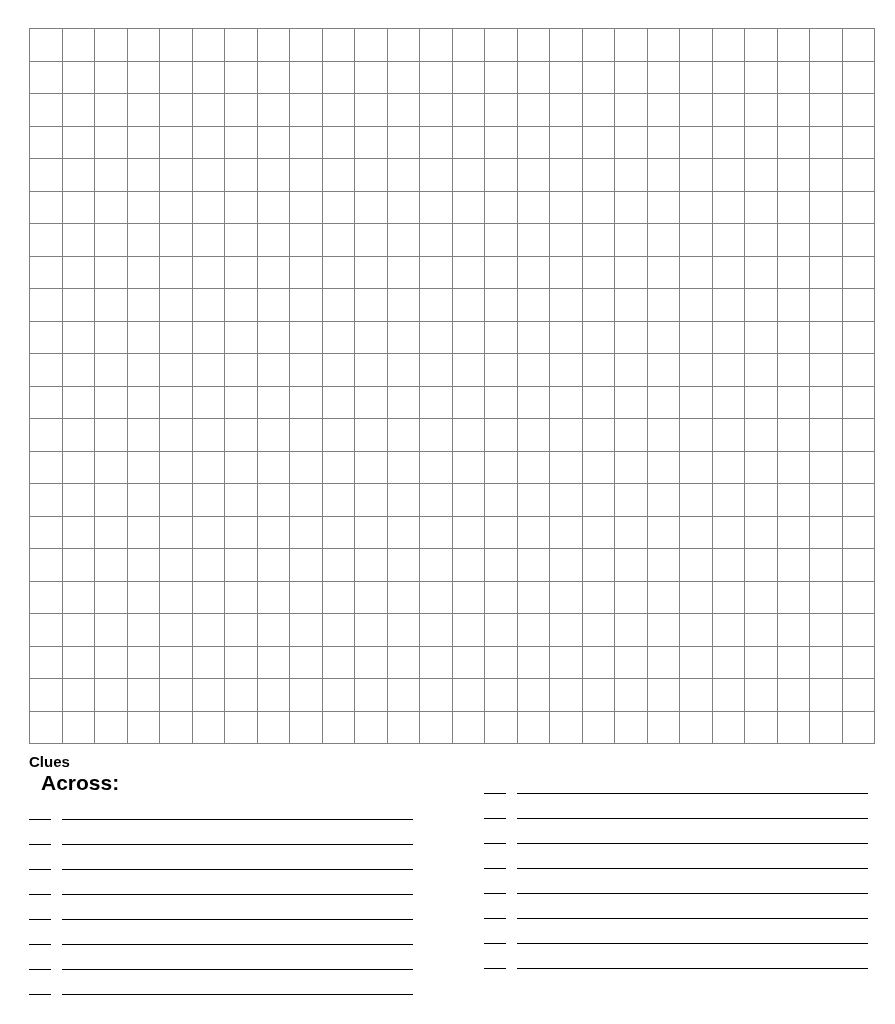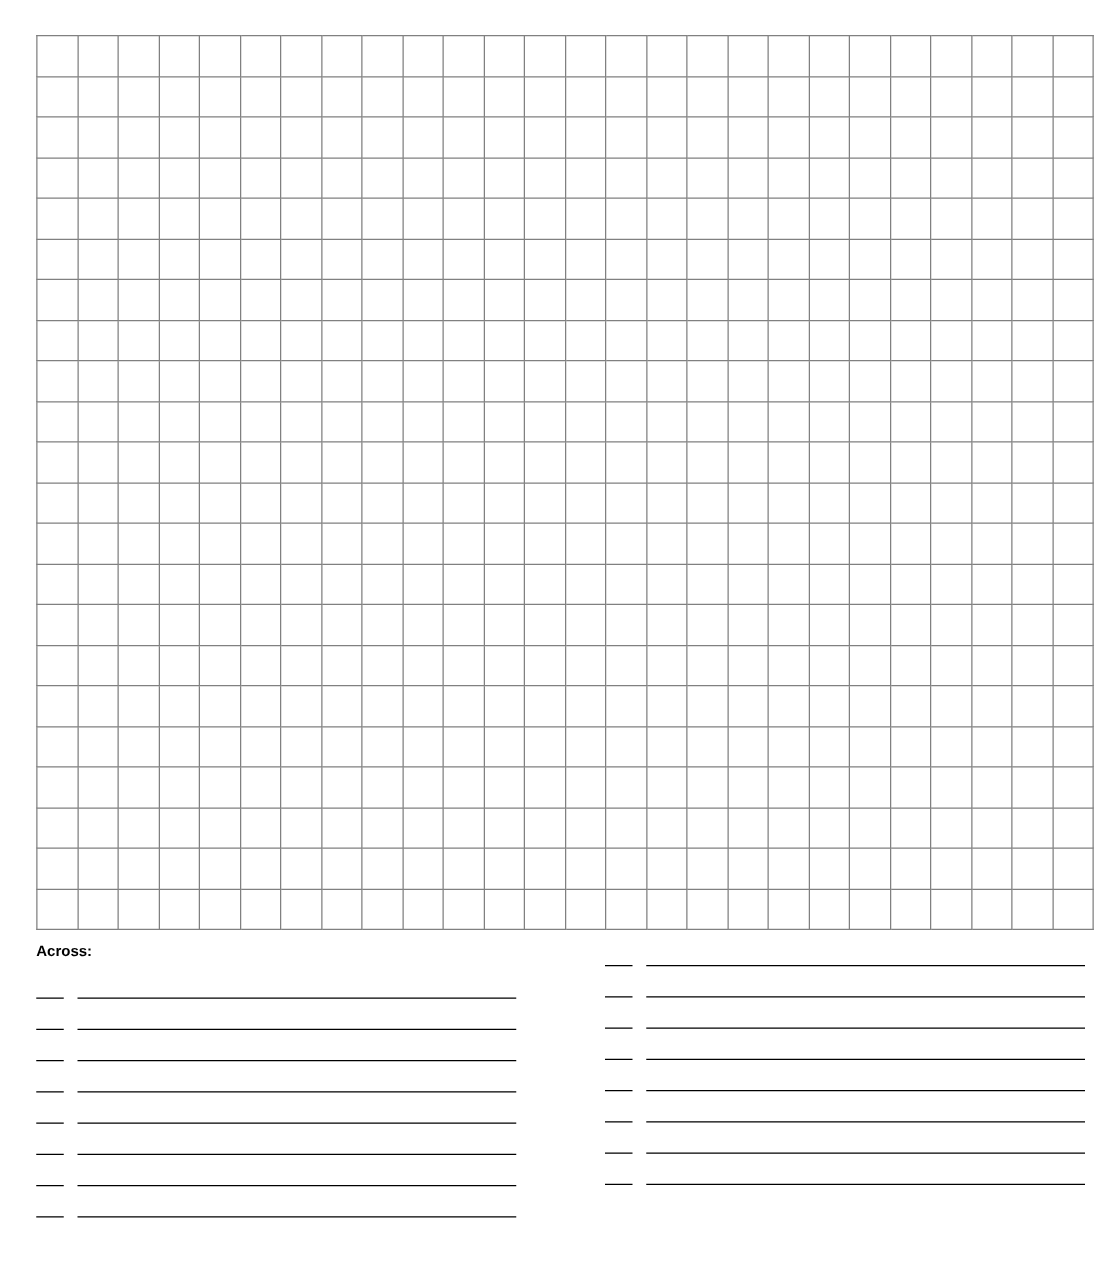--- a/index.html
+++ b/index.html
@@ -54,24 +54,24 @@
   }
   .columns {
     display: flex;
     flex-direction: row;
     gap: 71px;
   }
   .col {
     width: 384px;
   }
   .col-heading {
-    font-size: 12px;
+    font-size: 21px;
     font-weight: bold;
     line-height: 19px;
-    margin: 0 0 7px 0;
+    margin: 0 0 7px 12px;
   }
   .clue-row {
     display: flex;
     flex-direction: row;
     align-items: flex-end;
     height: 25px;
   }
   .clue-num-line {
     width: 22px;
     border-bottom: 1.6px solid #000000;
@@ -708,20 +708,21 @@
             <td></td>
             <td></td>
             <td></td>
             <td></td>
           </tr>
         </tbody>
     </table>
   </div>
 
   <div class="clues">
+    <div class="clues-title">Clues</div>
     <div class="columns">
 
       <div class="col">
         <div class="col-heading">Across:</div>
         <div id="across-list">
             <div class="clue-row">
               <div class="clue-num-line"></div>
               <div class="clue-text-line"></div>
             </div>
             <div class="clue-row">

